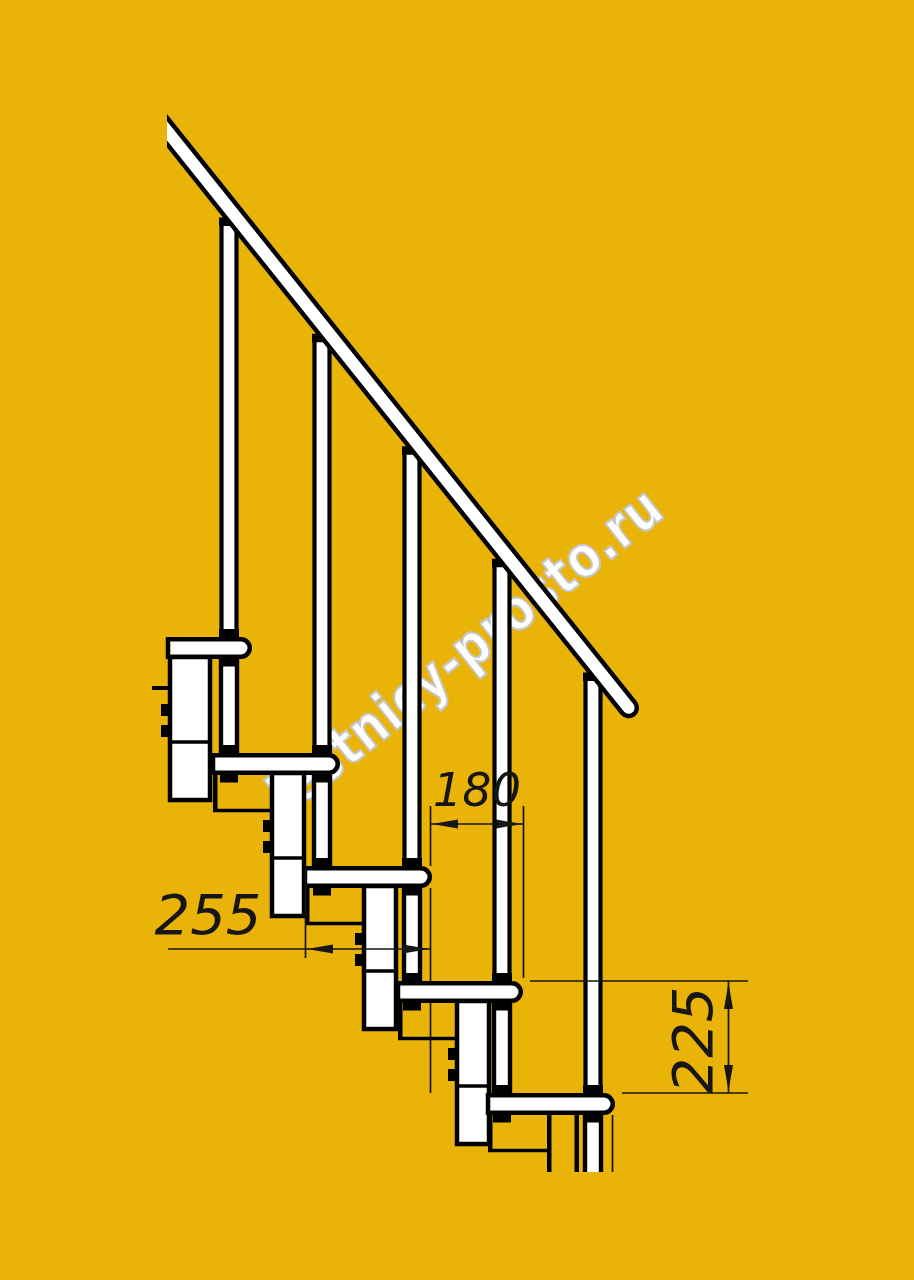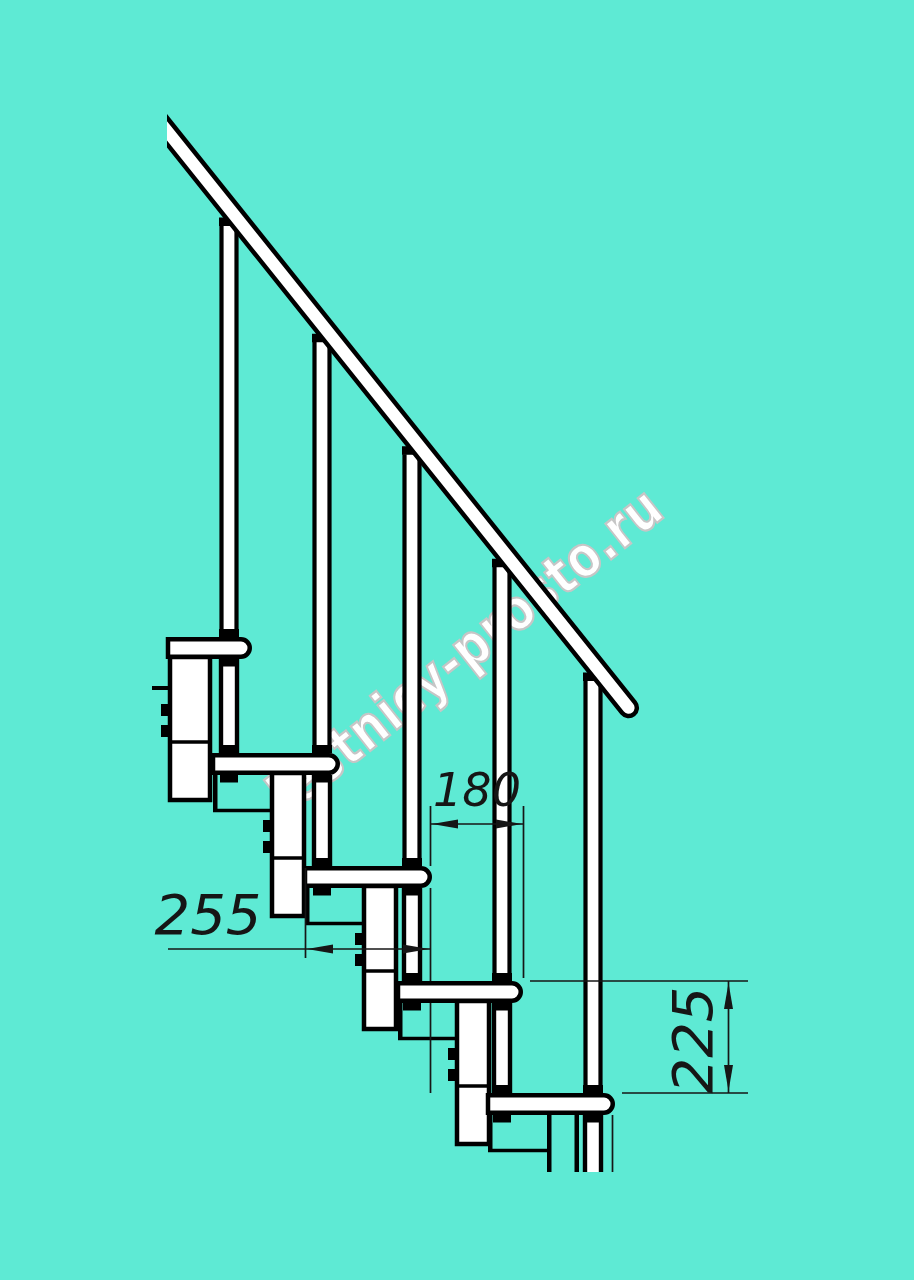--- a/index.html
+++ b/index.html
@@ -1,16 +1,16 @@
 <!DOCTYPE html>
 <html><head>
 <meta charset="utf-8">
 <style>
   html,body{margin:0;padding:0;width:914px;height:1280px;background:#ffffff;overflow:hidden;}
-  .page{position:relative;width:914px;height:1280px;background:#5eead4;}
+  .page{position:relative;width:914px;height:1280px;background:#eab308;}
   svg{display:block;}
   .wm{
     font-family:"DejaVu Sans",sans-serif;
     font-weight:bold;
     font-size:57px;
     letter-spacing:1px;
     fill:#ffffff;
     stroke:#c6c6c6;
     stroke-width:2.3px;
   }

